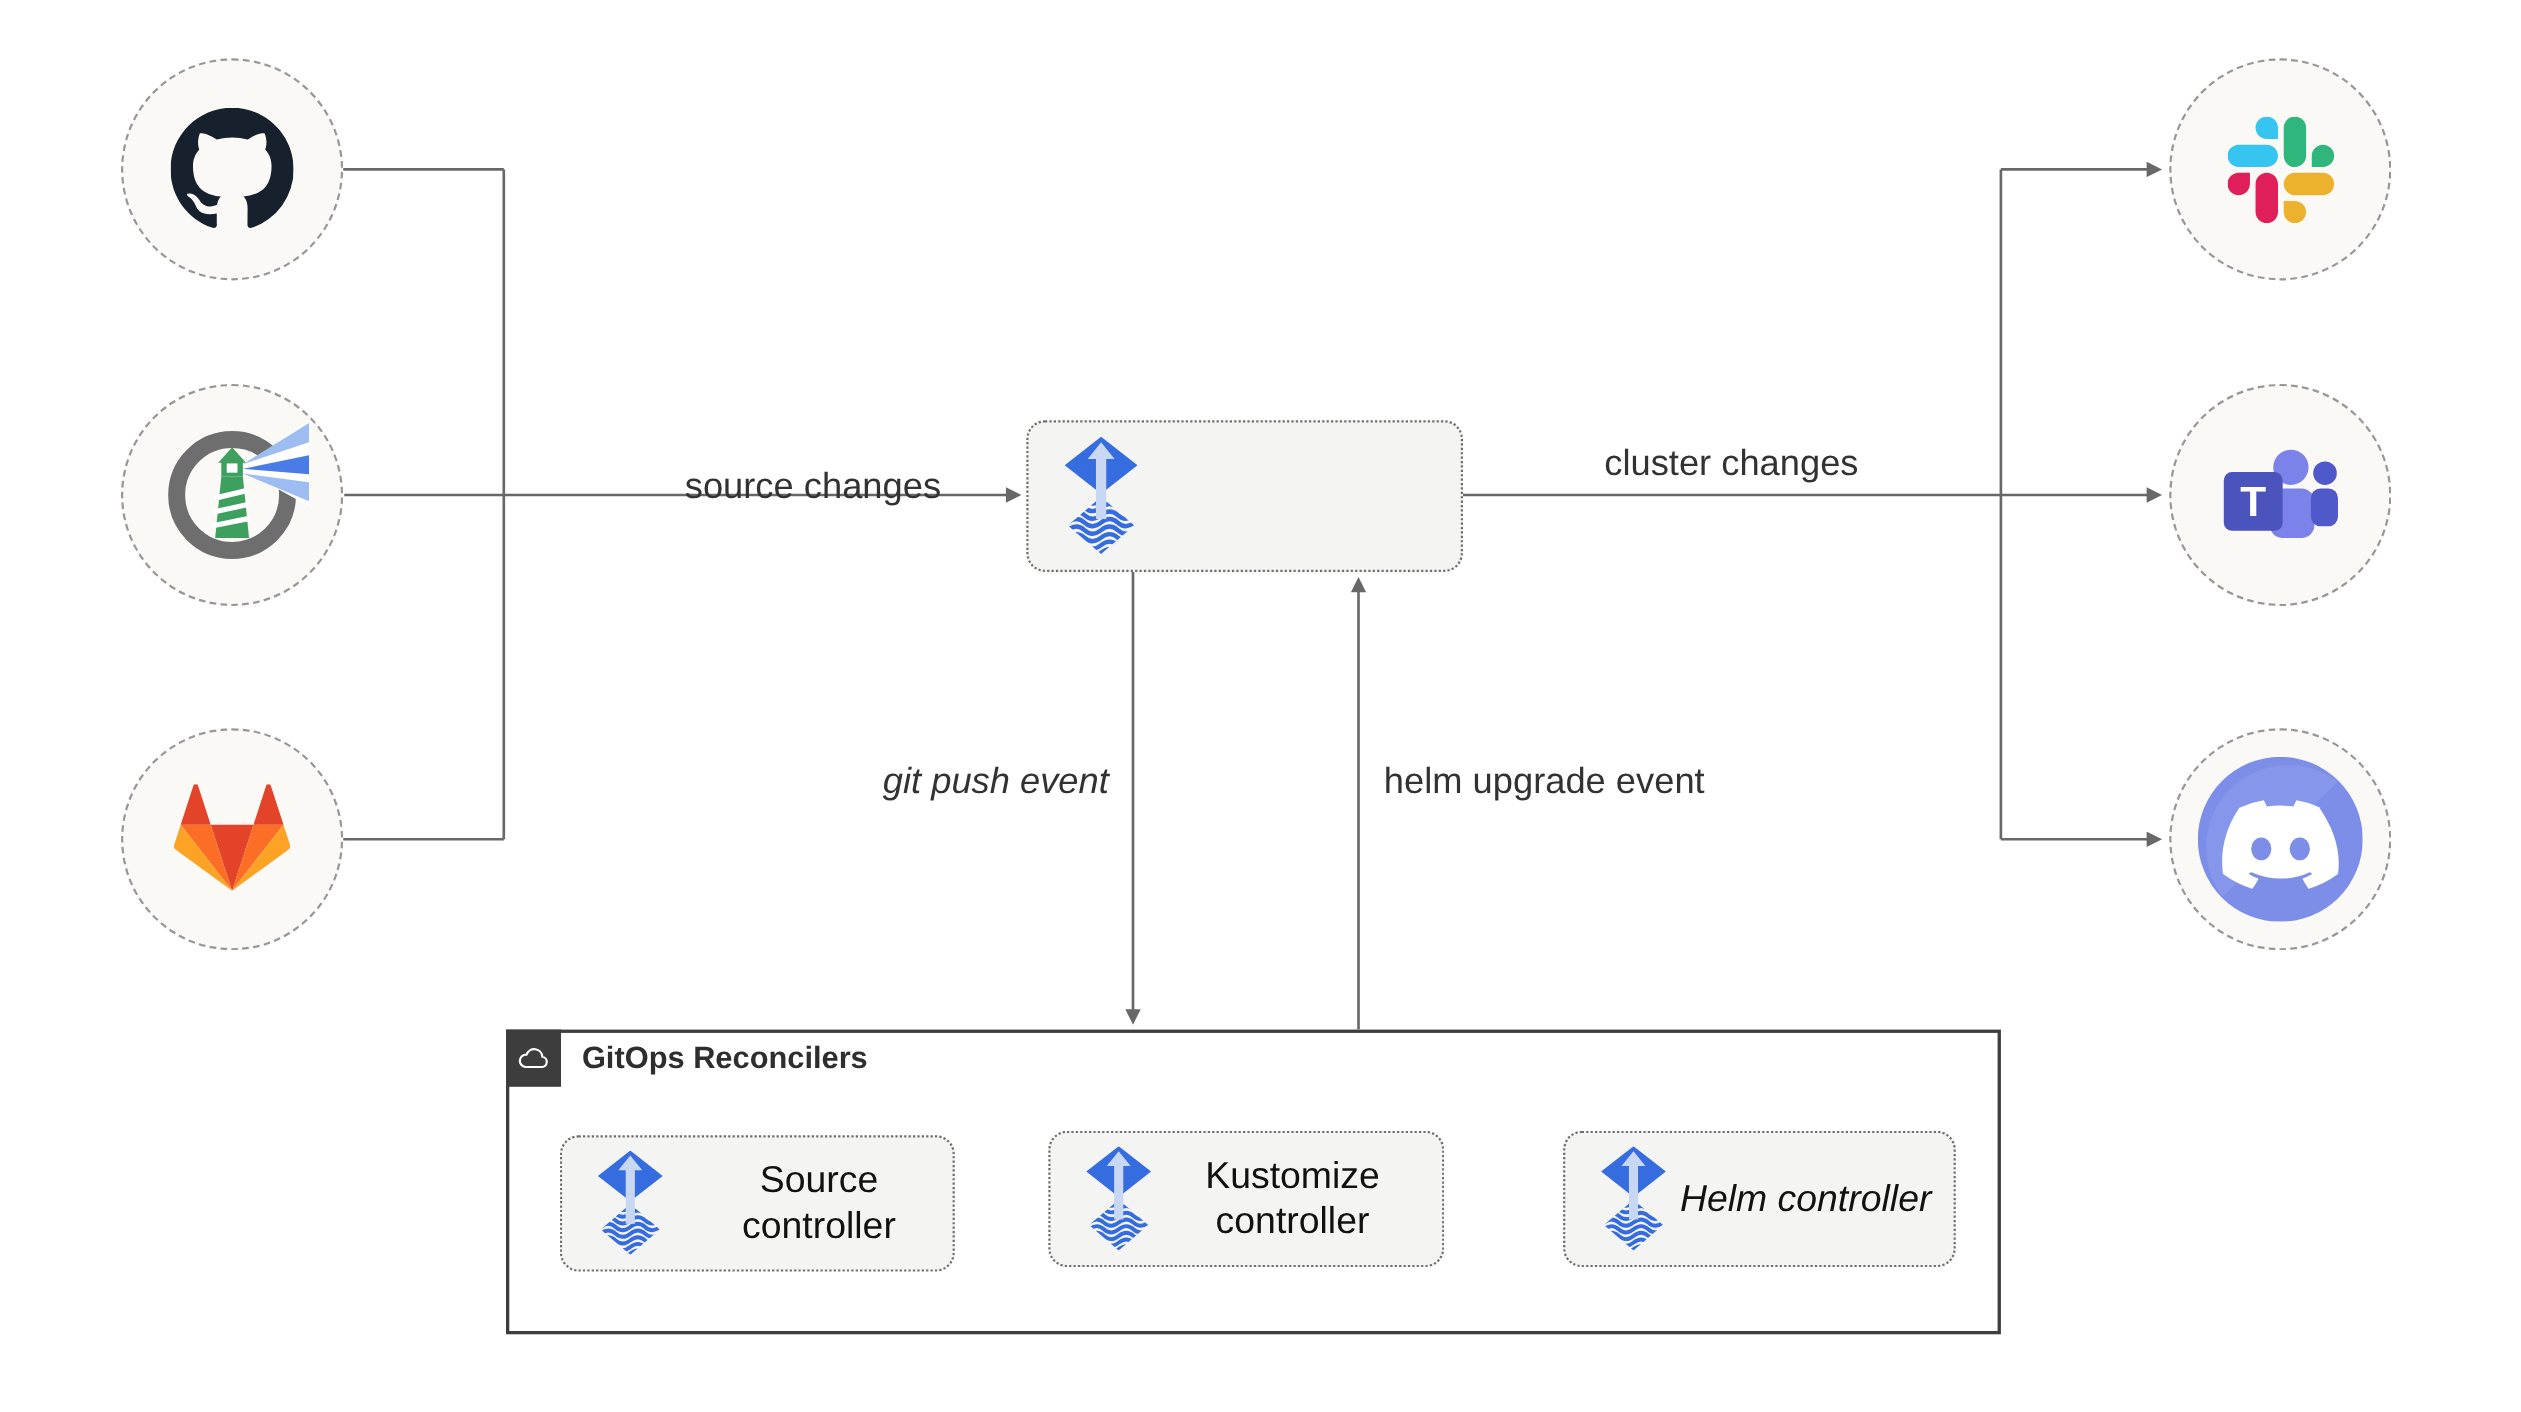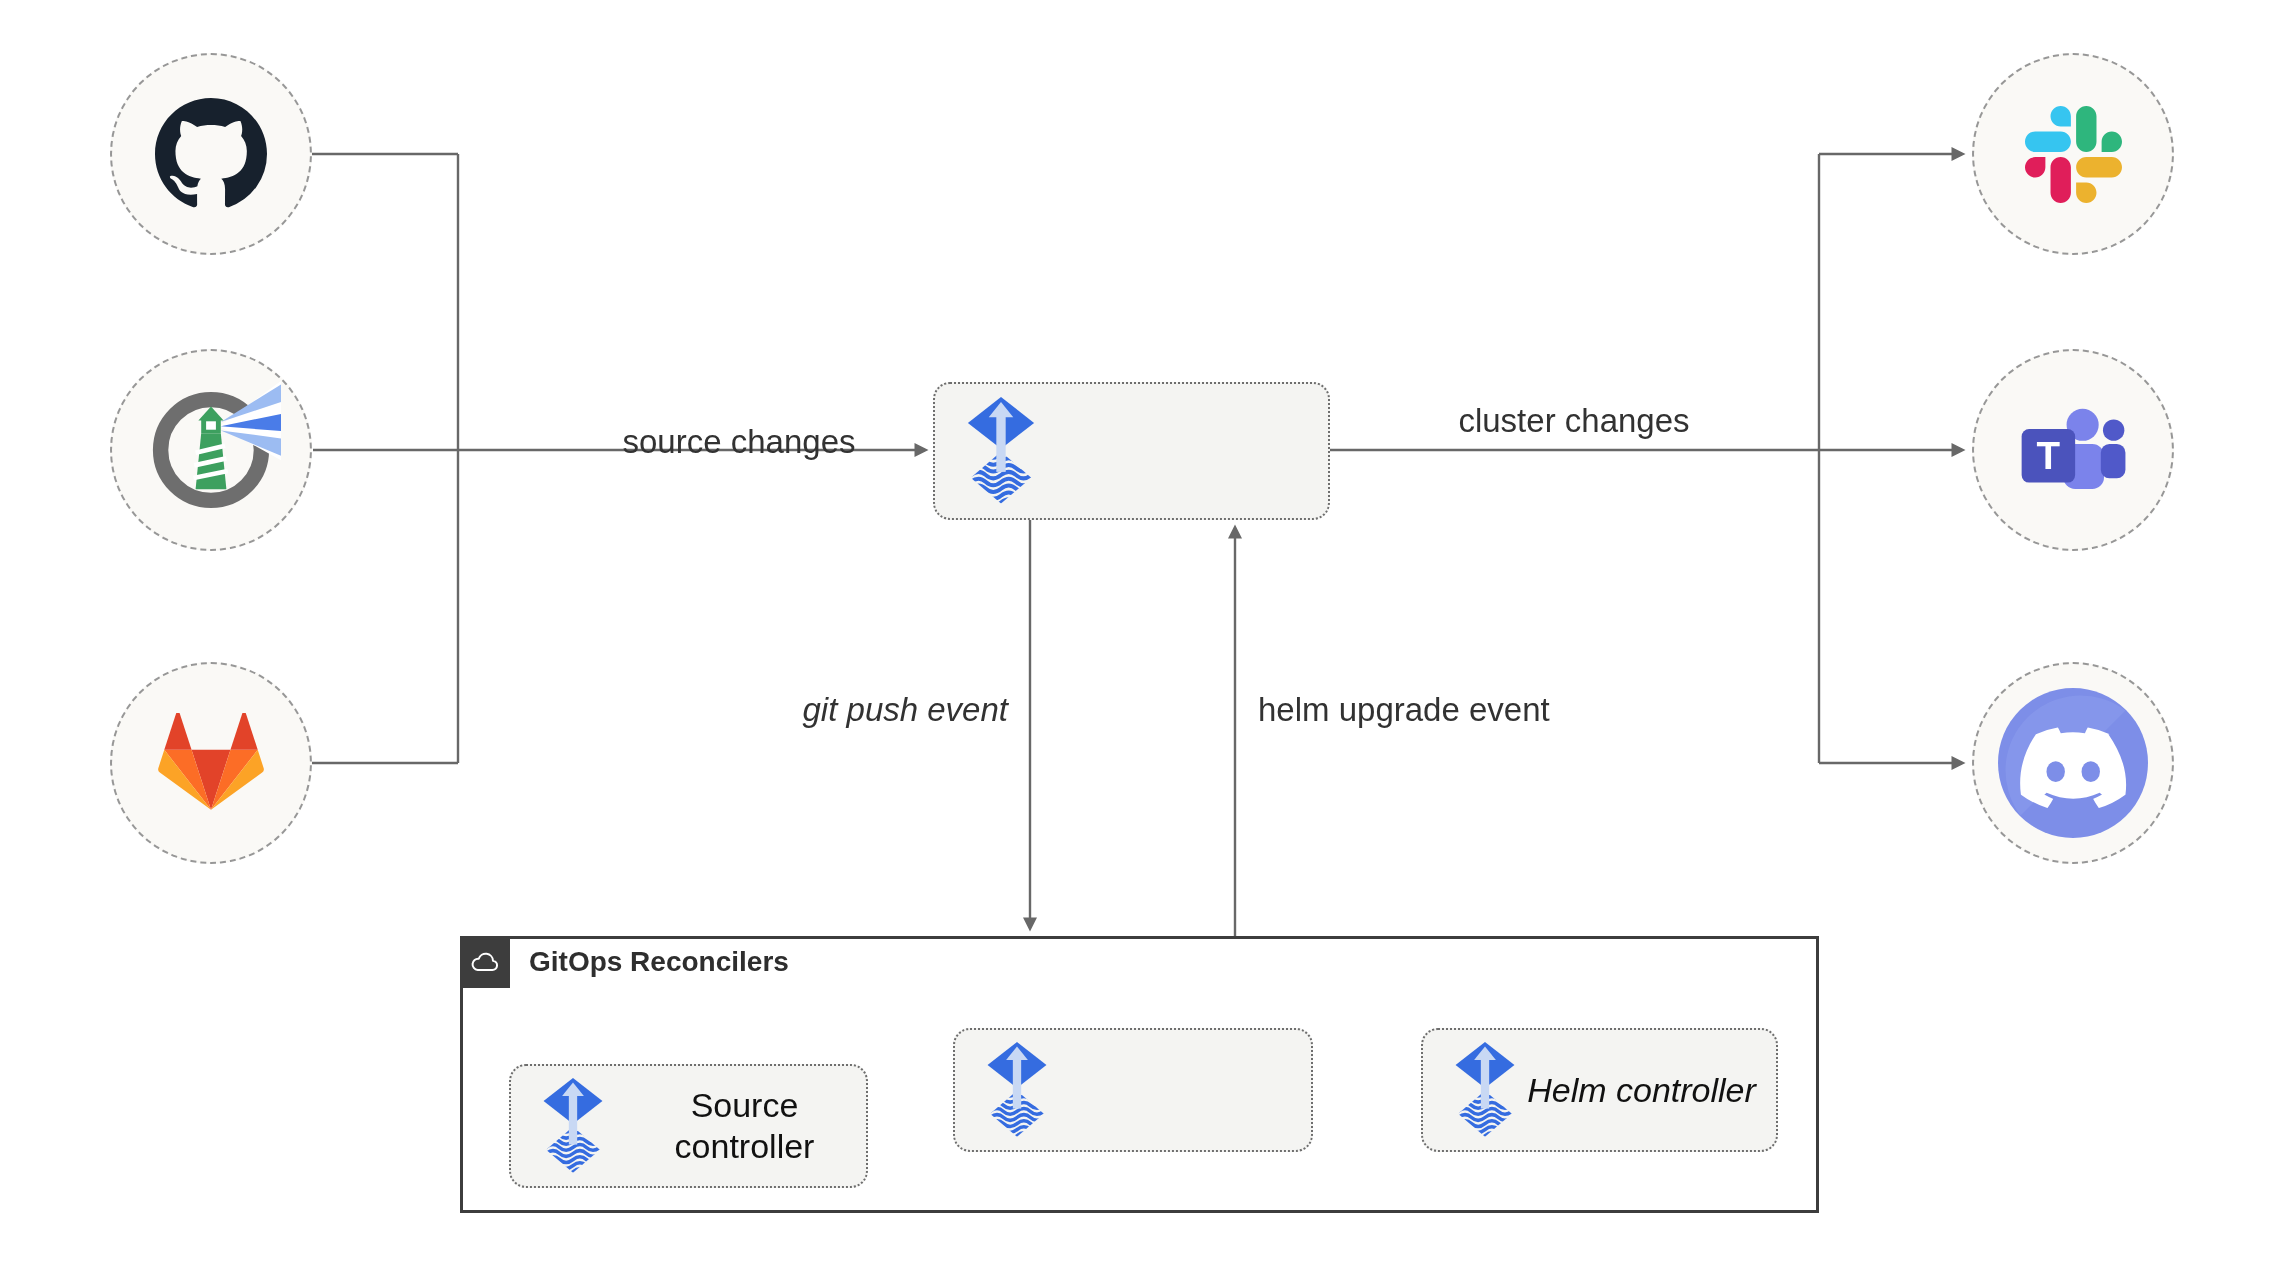--- a/index.html
+++ b/index.html
@@ -207,30 +207,31 @@
 
   <div class="group-box">
     <div class="group-badge">
       <svg width="32" height="30">
           <use href="#cloud-sym"></use>
         </svg>
     </div>
     <div class="group-title">GitOps Reconcilers</div>
   </div>
 
-  <div class="ctrl-box" style="left:509px;top:1064px;width:359px;height:124px;gap:28px;">
+  <div class="ctrl-box" style="left:509px;top:1032px;width:359px;height:124px;gap:28px;">
     <svg class="flux" width="64" height="96">
         <use href="#flux-icon"></use>
       </svg>
     <div class="ctrl-label">Source controller</div>
   </div>
   <div class="ctrl-box" style="left:953px;top:1028px;width:360px;height:124px;">
     <svg class="flux" width="64" height="96">
         <use href="#flux-icon"></use>
       </svg>
+    <div class="ctrl-label">Kustomize controller</div>
   </div>
   <div class="ctrl-box" style="left:1421px;top:1028px;width:357px;height:124px;font-style:italic;">
     <svg class="flux" width="64" height="96">
         <use href="#flux-icon"></use>
       </svg>
     <div class="ctrl-label">Helm controller</div>
   </div>
 
 </div>
 

